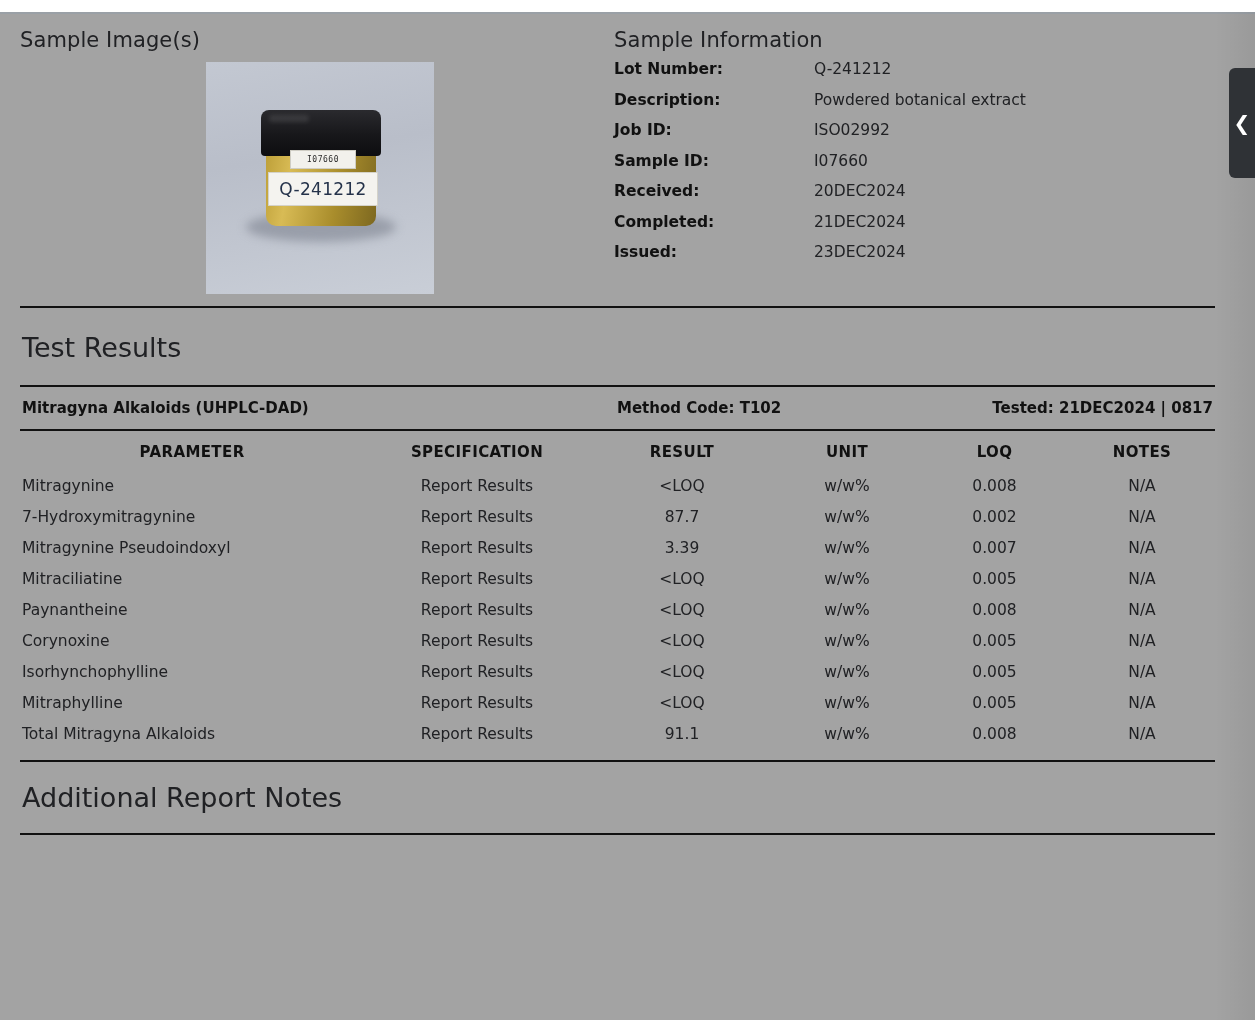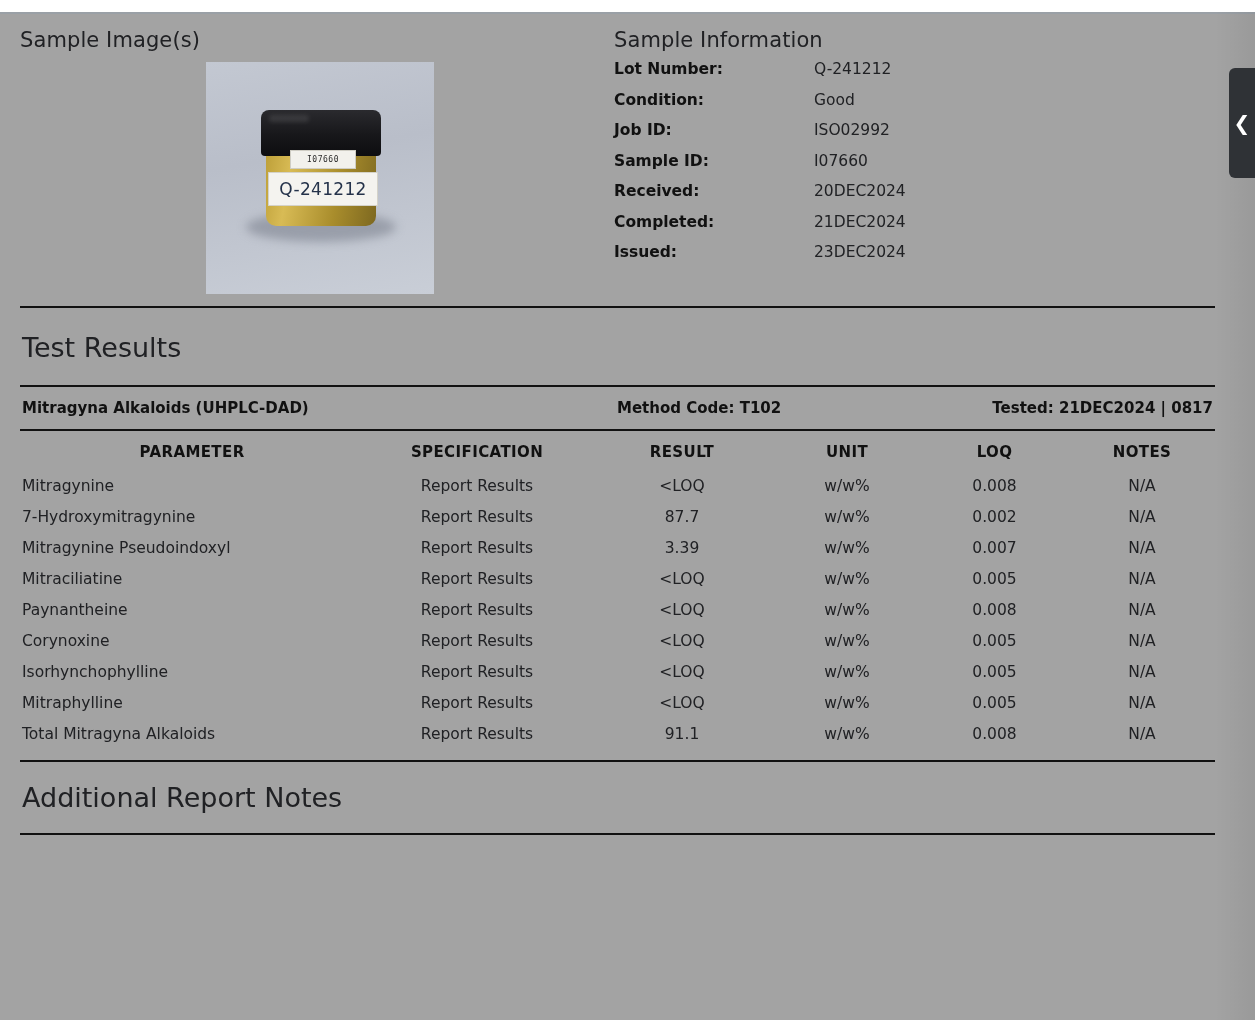--- a/index.html
+++ b/index.html
@@ -270,22 +270,22 @@
 
       <div class="col-right">
         <div class="section-head">Sample Information</div>
         <table class="info-table">
           <tbody>
             <tr>
               <td class="info-label">Lot Number:</td>
               <td class="info-value">Q-241212</td>
             </tr>
             <tr>
-              <td class="info-label">Condition:</td>
-              <td class="info-value">Good</td>
+              <td class="info-label">Description:</td>
+              <td class="info-value">Powdered botanical extract</td>
             </tr>
             <tr>
               <td class="info-label">Job ID:</td>
               <td class="info-value">ISO02992</td>
             </tr>
             <tr>
               <td class="info-label">Sample ID:</td>
               <td class="info-value">I07660</td>
             </tr>
             <tr>

